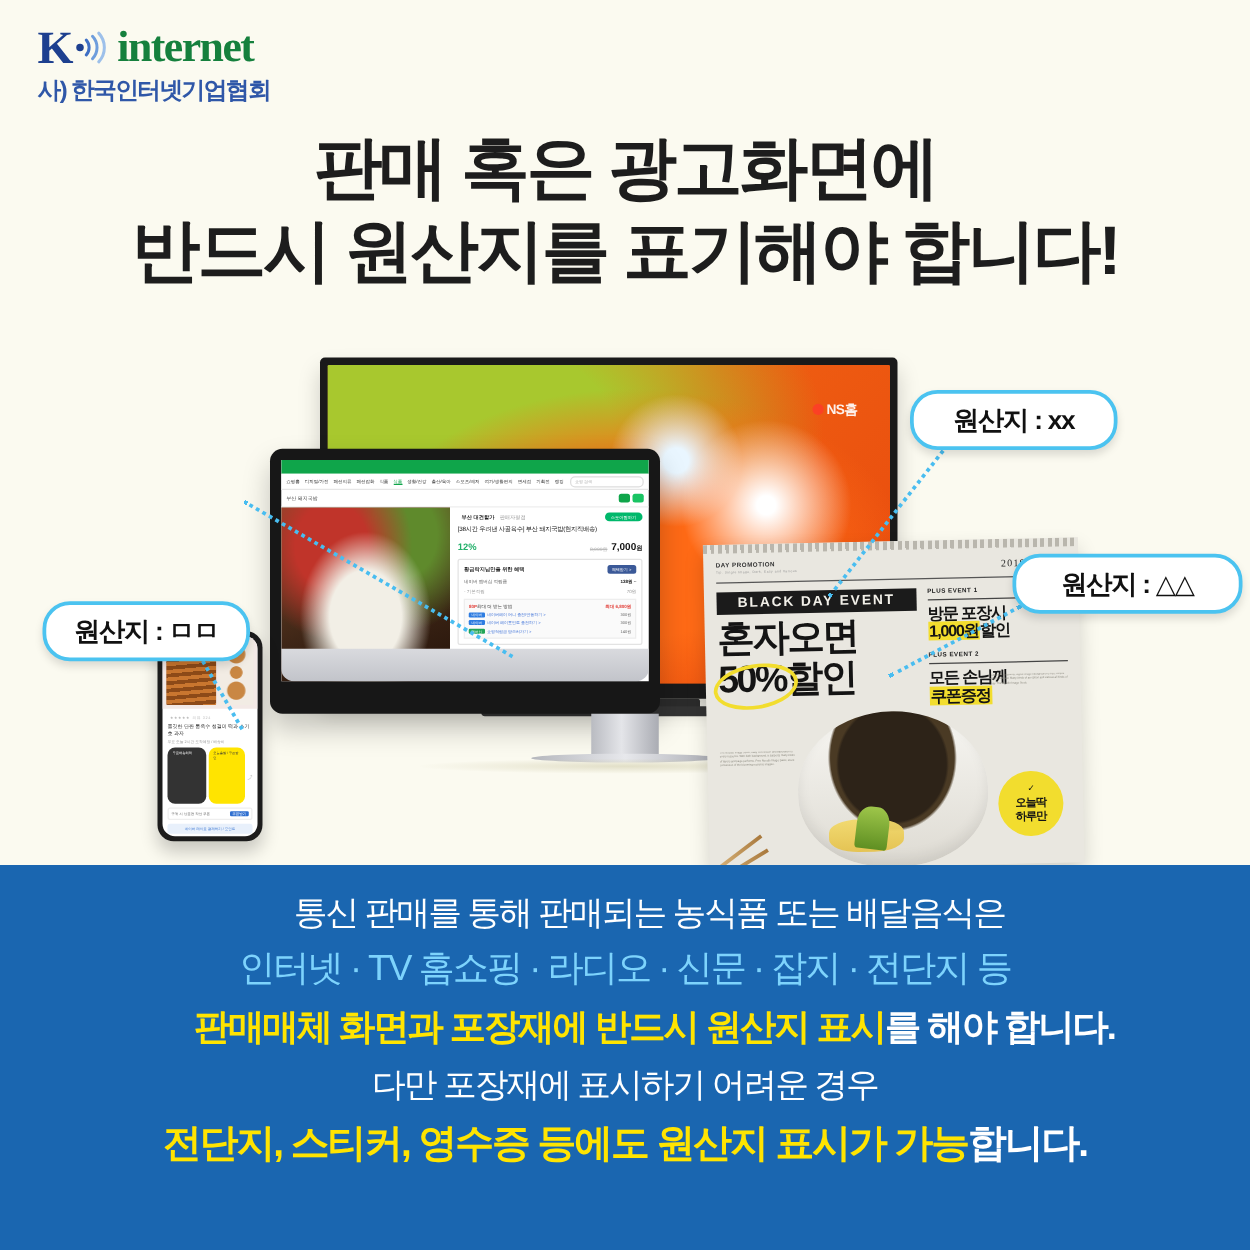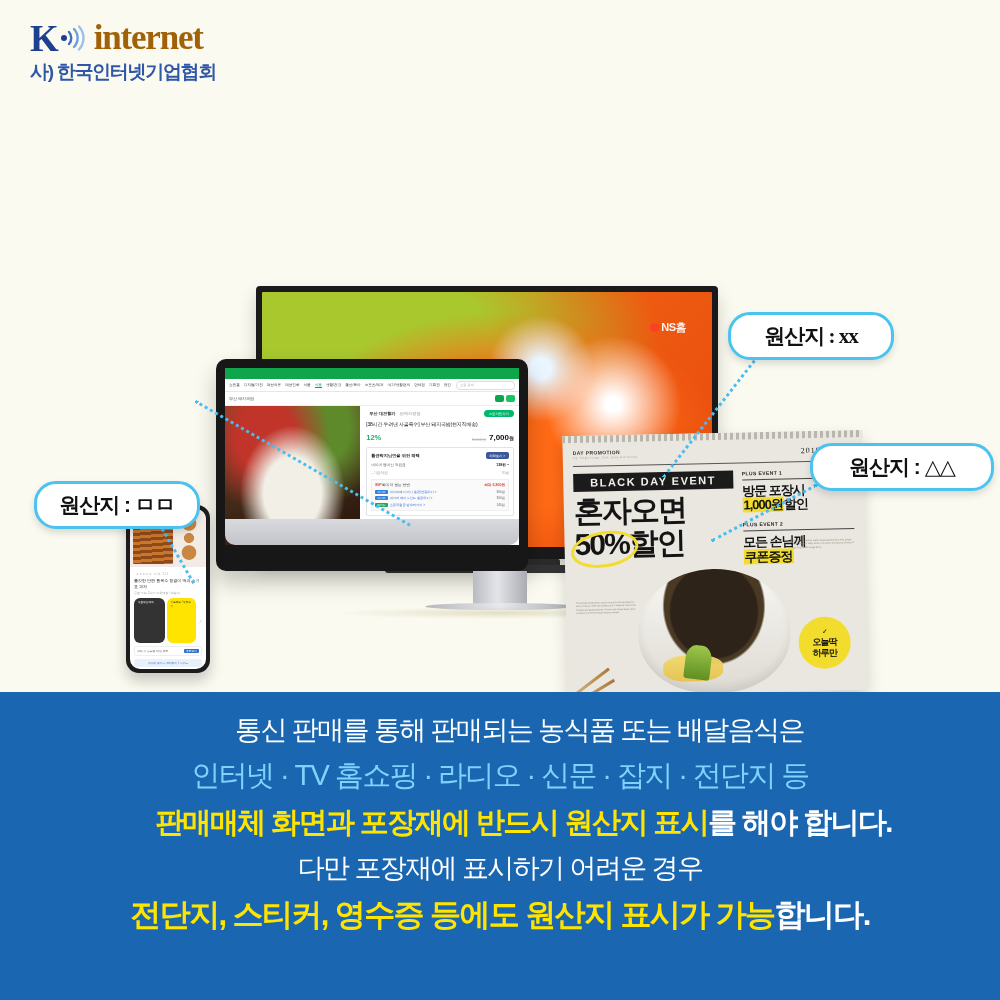--- a/index.html
+++ b/index.html
@@ -12,21 +12,21 @@
 
   
   .logo{position:absolute;left:30px;top:18px;width:240px;height:66px;}
   .logo-row1{display:flex;align-items:center;height:40px;}
   .logo-k{
     font-size:37px;font-weight:bold;color:#1d3f8f;letter-spacing:-1px;
     font-family:"Liberation Serif","DejaVu Serif",serif;
   }
   .logo-waves{display:inline-block;margin:0 3px 0 1px;line-height:0;}
   .logo-internet{
-    font-size:35px;font-weight:bold;color:#a16207;letter-spacing:-1.2px;
+    font-size:35px;font-weight:bold;color:#15803d;letter-spacing:-1.2px;
     font-family:"Liberation Serif","DejaVu Serif",serif;margin-left:2px;
   }
   .logo-row2{
     font-size:19px;font-weight:bold;color:#2f57a8;letter-spacing:-1.3px;
     margin-top:1px;white-space:nowrap;
   }
 
   
   .title{
     position:absolute;left:0;top:104px;width:1000px;text-align:center;
@@ -290,21 +290,21 @@
 
   
   .callout{
     position:absolute;background:#fff;border:3px solid #4bc3f0;border-radius:22px;
     display:flex;align-items:center;justify-content:center;
     font-size:21px;font-weight:bold;color:#111;letter-spacing:-1px;
     box-shadow:0 4px 7px rgba(0,0,0,.13);white-space:nowrap;
   }
   .c1{left:64px;top:358px;width:168px;height:42px;}
   .c2{left:34px;top:481px;width:160px;height:42px;}
-  .c3{left:728px;top:312px;width:160px;height:42px;font-family:Liberation Serif, serif;}
+  .c3{left:728px;top:312px;width:160px;height:42px;}
   .c4{left:810px;top:443px;width:178px;height:42px;}
 
   .lead{position:absolute;border-top:3px dotted #49bdf0;transform-origin:0 0;}
   .l1{left:196px;top:400px;width:248px;transform:rotate(30deg);}
   .l2{left:160px;top:522px;width:70px;transform:rotate(60deg);}
   .l3{left:760px;top:356px;width:155px;transform:rotate(128deg);}
   .l4{left:818px;top:486px;width:120px;transform:rotate(152deg);}
 
   
   .blue{
@@ -334,20 +334,24 @@
           <path d="M10 9 A9 9 0 0 1 10 21" stroke="#3f6fc4" stroke-width="2.4" fill="none" stroke-linecap="round"></path>
           <path d="M15 6 A13 13 0 0 1 15 24" stroke="#6e9ddc" stroke-width="2.4" fill="none" stroke-linecap="round"></path>
           <path d="M20 3.5 A17 17 0 0 1 20 26.5" stroke="#9dc0ea" stroke-width="2.4" fill="none" stroke-linecap="round"></path>
         </svg>
       </span>
       <span class="logo-internet">internet</span>
     </div>
     <div class="logo-row2">사) 한국인터넷기업협회</div>
   </div>
 
+  <div class="title">
+    <div class="title-l1">판매 혹은 광고화면에</div>
+    <div class="title-l2">반드시 원산지를 표기해야 합니다!</div>
+  </div>
 
   <div class="scene">
 
     <div class="tv">
       <div class="tv-screen">
         <div class="tv-logo">
           <span class="dot"></span><span>NS홈</span>
         </div>
         <div class="tv-cap">
           <div>새로</div>

